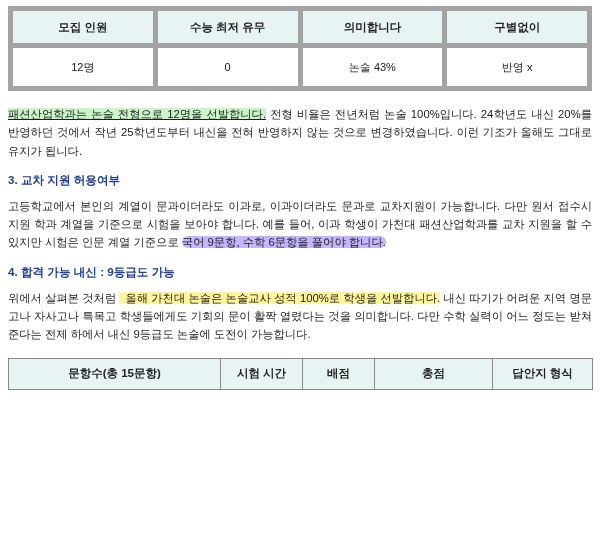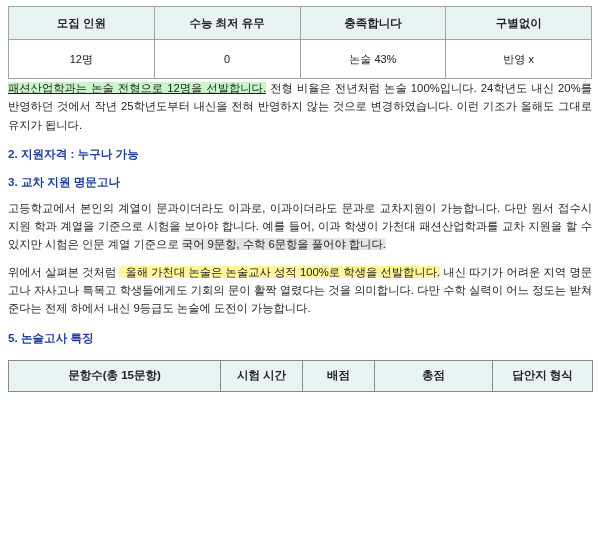--- a/index.html
+++ b/index.html
@@ -22,21 +22,21 @@
     padding: 6px 8px 0 8px;
     position: relative;
   }
   
   table.grid {
     border-collapse: collapse;
     width: 584px;
     table-layout: fixed;
   }
   table.grid td, table.grid th {
-    border: 1px solid #a3a3a3;
+    border: 5px solid #a3a3a3;
     text-align: center;
     vertical-align: middle;
     font-weight: normal;
     font-size: 11px;
     color: #222;
     padding: 4px 2px;
   }
   table.grid thead th {
     background: #e8f3f3;
     font-weight: bold;
@@ -50,37 +50,38 @@
   .u {
   }
   
   .para {
     margin: 9px 0 0 0;
     line-height: 1.62;
     font-size: 11.3px;
     color: #1d1d1d;
     text-align: justify;
   }
-  .para.first { margin-top: 0; }
+  .para.first { margin-top: 14px; }
   .heading {
     margin: 13px 0 0 0;
     font-size: 11.6px;
     font-weight: bold;
     color: #1f3fa0;
   }
   .heading .hnum { color: #1f3fa0; }
   .hl-green {
     background: #c9f5c9;
   }
   .hl-yellow {
     background: #fff59a;
     padding-left: 6px;
   }
   .hl-blue {
-    background: #e5e5e5;
+    background: #c4b5fd;
+    border-radius: 6px;
   }
   .ul { text-decoration: underline; }
   
   .bottom-wrap { margin-top: 14px; }
   table.grid2 {
     border-collapse: collapse;
     width: 584px;
     table-layout: fixed;
   }
   table.grid2 td, table.grid2 th {
@@ -102,60 +103,56 @@
 </head>
 <body>
 
 <div class="page">
 
   <table class="grid">
     <thead>
       <tr>
         <th>모집 인원</th>
         <th>수능 최저 유무</th>
-        <th>충족합니다</th>
+        <th>의미합니다</th>
         <th>구별없이</th>
       </tr>
     </thead>
     <tbody>
       <tr>
         <td><span class="u">12명</span></td>
         <td>0</td>
         <td>논술 43%</td>
         <td>반영 x</td>
       </tr>
     </tbody>
   </table>
 
   <p class="para first">
     <span class="hl-green ul">패션산업학과는 논술 전형으로 12명을 선발합니다.</span><span> 전형 비율은 전년처럼 논술 100%입니다. 24학년도 내신 20%를 반영하던 것에서 작년 25학년도부터 내신을 전혀 반영하지 않는 것으로 변경하였습니다. 이런 기조가 올해도 그대로 유지가 됩니다.</span>
   </p>
 
 
-  <p class="heading">
-    <span class="hnum">2.</span>
-    <span>지원자격 : 누구나 가능</span>
-  </p>
 
   <p class="heading">
     <span class="hnum">3.</span>
-    <span>교차 지원 명문고나</span>
+    <span>교차 지원 허용여부</span>
   </p>
   <p class="para">
     <span>고등학교에서 본인의 계열이 문과이더라도 이과로, 이과이더라도 문과로 교차지원이 가능합니다. 다만 원서 접수시 지원 학과 계열을 기준으로 시험을 보아야 합니다. 예를 들어, 이과 학생이 가천대 패션산업학과를 교차 지원을 할 수 있지만 시험은 인문 계열 기준으로 </span><span class="hl-blue">국어 9문항, 수학 6문항을 풀어야 합니다.</span>
   </p>
 
+  <p class="heading">
+    <span class="hnum">4.</span>
+    <span>합격 가능 내신 : 9등급도 가능</span>
+  </p>
   <p class="para">
     <span>위에서 살펴본 것처럼 </span><span class="hl-yellow">올해 가천대 논술은 논술교사 성적 100%로 학생을 선발합니다.</span><span> 내신 따기가 어려운 지역 명문고나 자사고나 특목고 학생들에게도 기회의 문이 활짝 열렸다는 것을 의미합니다. 다만 수학 실력이 어느 정도는 받쳐준다는 전제 하에서 내신 9등급도 논술에 도전이 가능합니다.</span>
   </p>
 
-  <p class="heading">
-    <span class="hnum">5.</span>
-    <span>논술고사 특징</span>
-  </p>
 
   <div class="bottom-wrap">
     <table class="grid2">
       <colgroup>
         <col style="width:212px">
         <col style="width:82px">
         <col style="width:72px">
         <col style="width:118px">
         <col style="width:100px">
       </colgroup>

